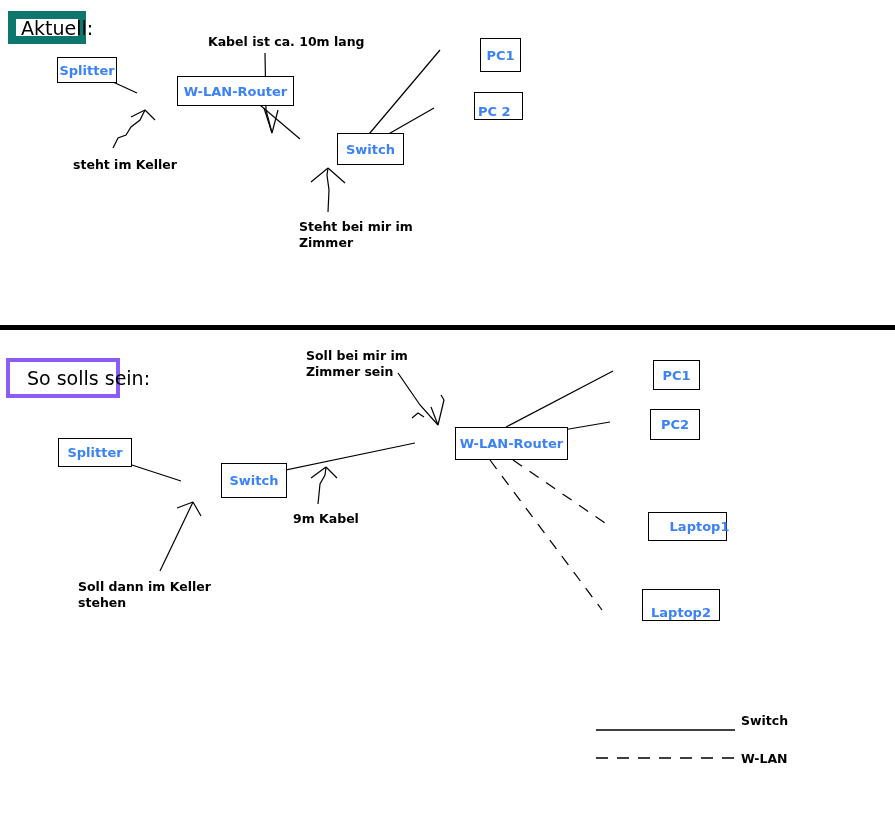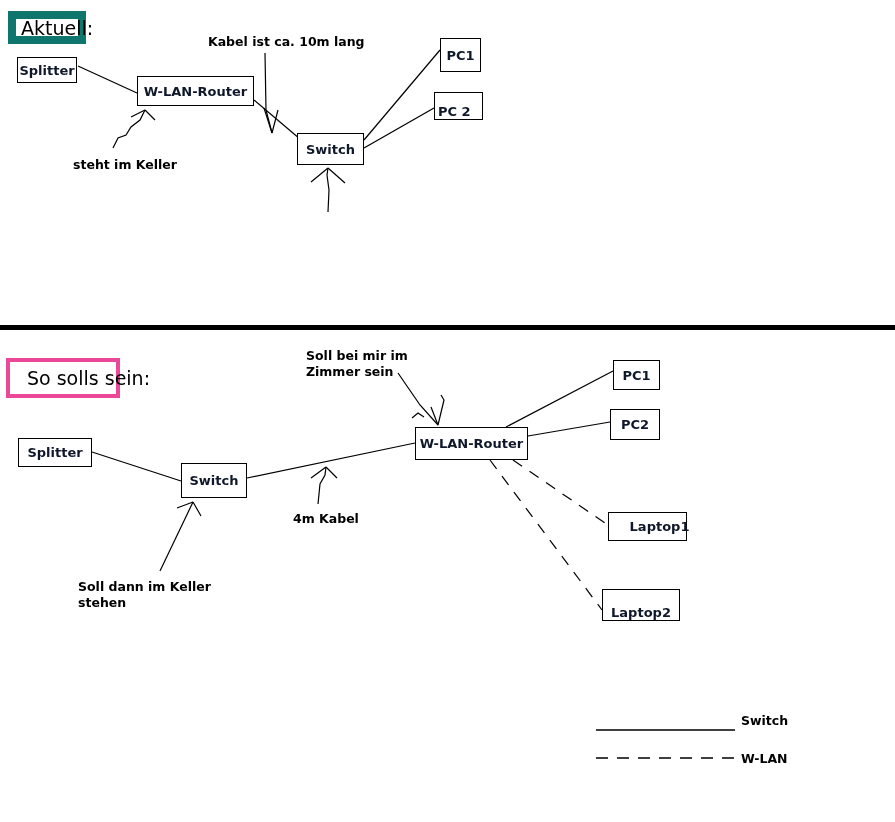--- a/index.html
+++ b/index.html
@@ -30,45 +30,46 @@
     position: absolute;
     box-sizing: border-box;
     border: 1px solid #000000;
     background: #ffffff;
     display: flex;
     align-items: center;
     justify-content: center;
     font-family: "DejaVu Sans", sans-serif;
     font-weight: bold;
     font-size: 13px;
-    color: #0f172a;
+    color: #3b82f6;
     letter-spacing: 0px;
     z-index: 5;
     white-space: nowrap;
+    margin-left: 40px;
   }
   .section-title {
     position: absolute;
     box-sizing: border-box;
     background: #ffffff;
     display: flex;
     align-items: center;
     justify-content: flex-start;
     padding-left: 5px;
     font-family: "DejaVu Sans", sans-serif;
     font-weight: normal;
     font-size: 19px;
     color: #000000;
     z-index: 6;
     white-space: nowrap;
   }
   .section-title.red {
     border: 8px solid #0f766e;
   }
   .section-title.green {
-    border: 4px solid #ec4899;
+    border: 4px solid #8b5cf6;
     padding-left: 17px;
   }
   .note {
     position: absolute;
     font-family: "DejaVu Sans", sans-serif;
     font-weight: bold;
     font-size: 12.5px;
     color: #000000;
     line-height: 16px;
     z-index: 6;
@@ -163,20 +164,22 @@
   </div>
 
   <div class="node" style="left:434px; top:92px; width:49px; height:28px; justify-content:flex-start; padding-left:3px;align-items:flex-end;">
     <span>PC 2</span>
   </div>
 
   <div class="note" style="left:208px; top:34px;">Kabel ist ca. 10m lang</div>
 
   <div class="note" style="left:73px; top:157px;">steht im Keller</div>
 
+  <div class="note" style="left:299px; top:219px;">Steht bei mir im
+Zimmer</div>
 
   <div class="divider" style="top:325px;"></div>
 
   <div class="section-title green" style="left:6px; top:358px; width:114px; height:40px;">
     <span>So solls sein:</span>
   </div>
 
   <div class="node" style="left:18px; top:438px; width:74px; height:29px;">
     <span>Splitter</span>
   </div>
@@ -201,21 +204,21 @@
     <span>Laptop1</span>
   </div>
 
   <div class="node" style="left:602px; top:589px; width:78px; height:32px;align-items:flex-end;">
     <span>Laptop2</span>
   </div>
 
   <div class="note" style="left:306px; top:348px;">Soll bei mir im
 Zimmer sein</div>
 
-  <div class="note" style="left:293px; top:511px;">4m Kabel</div>
+  <div class="note" style="left:293px; top:511px;">9m Kabel</div>
 
   <div class="note" style="left:78px; top:579px;">Soll dann im Keller
 stehen</div>
 
   <div class="legend-label" style="left:741px; top:713px;">Switch</div>
 
   <div class="legend-label" style="left:741px; top:751px;">W-LAN</div>
 
 </div>
 

